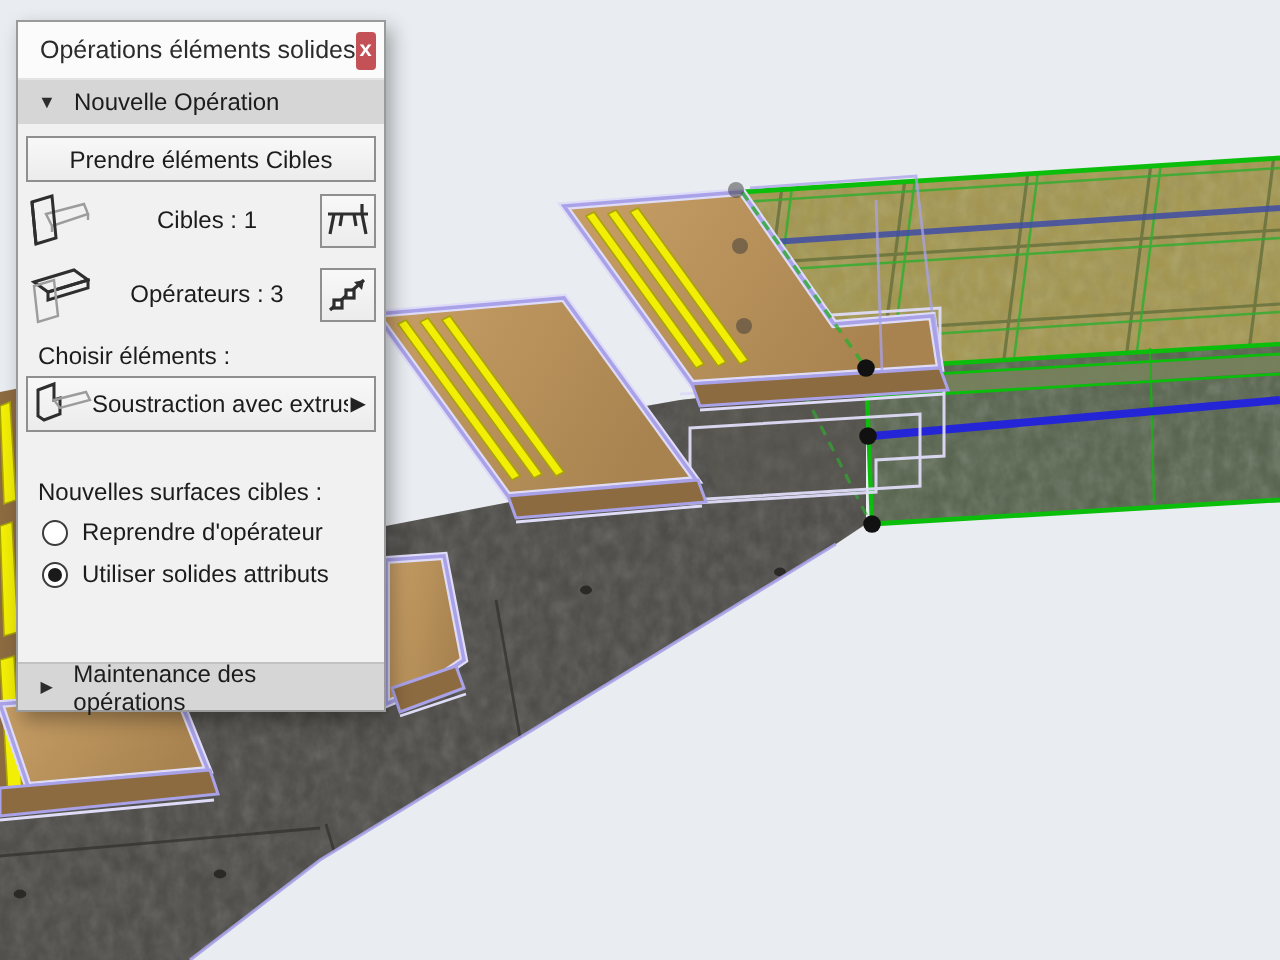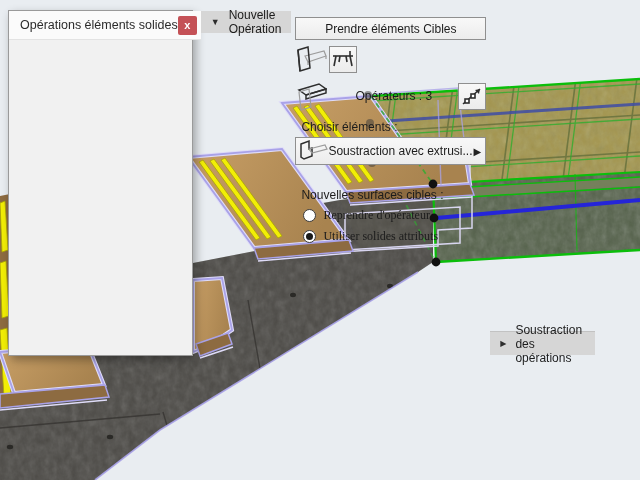--- a/index.html
+++ b/index.html
@@ -10,21 +10,21 @@
     -webkit-font-smoothing:antialiased;
   }
   #scene{position:absolute;left:0;top:0;width:640px;height:480px;}
 
   
   .palette{
     position:absolute;left:8px;top:10px;width:185px;height:346px;
     background:var(--c-panel_bg,#f1f1f1);
     border:1px solid var(--c-panel_border,#9a9a9a);
     box-shadow:3px 4px 9px rgba(0,0,0,.32);
-    box-sizing:border-box;display:flex;flex-direction:row;
+    box-sizing:border-box;display:flex;flex-direction:column;
     font-size:12px;color:var(--c-text,#1c1c1c);z-index:5;
   }
   .titlebar{
     height:28px;flex:0 0 28px;background:var(--c-titlebar_bg,#fbfbfb);
     display:flex;align-items:center;padding:0 4px 0 11px;
     border-bottom:1px solid #e3e3e3;
   }
   .titlebar .ttl{flex:1;font-size:12.5px;color:#2b2b2b;white-space:nowrap;}
   .closebtn{
     width:19px;height:19px;background:var(--c-close_bg,#c45156);
@@ -58,21 +58,21 @@
   }
   .lbl{margin:6px 1px 0 7px;}
   .dropdown{
     height:28px;flex:0 0 28px;margin:3px 1px 0 1px;
     background:linear-gradient(#f8f8f8,#ececec);
     border:1px solid var(--c-button_border,#8f8f8f);
     display:flex;align-items:center;box-sizing:border-box;padding:0 3px 0 2px;cursor:default;
   }
   .dropdown .dtext{flex:1;white-space:nowrap;overflow:hidden;}
   .dropdown .darr{font-size:10px;color:#222;padding:0 1px;}
-  .radioline{display:flex;align-items:center;gap:7px;margin:5px 1px 0 9px;height:16px;cursor:default;font-family:Liberation Serif, serif;}
+  .radioline{display:flex;align-items:center;gap:7px;margin:5px 1px 0 9px;height:16px;cursor:default;}
   .radio{
     width:13px;height:13px;border:1px solid #3c3c3c;border-radius:50%;
     background:#fff;position:relative;flex:0 0 13px;box-sizing:border-box;
   }
   .radio.checked::after{
     content:"";position:absolute;left:2px;top:2px;right:2px;bottom:2px;
     background:#1a1a1a;border-radius:50%;
   }
   .exec{margin-top:9px;}
   .mini-ico{display:block;}
@@ -265,20 +265,21 @@
     <div class="iconrow">
       <span class="bigicon">
         <svg class="mini-ico" width="32" height="32" viewBox="0 0 32 32" fill="none">
           <polygon points="10,13 29,8 31,13 13,19" stroke="#9c9c9c" stroke-width="1.2"></polygon>
           <line x1="31" y1="13" x2="31" y2="16" stroke="#9c9c9c" stroke-width="1.2"></line>
           <line x1="13" y1="19" x2="13" y2="22" stroke="#9c9c9c" stroke-width="1.2"></line>
           <polygon points="3,7 13,4 15,25 5,28" stroke="#2e2e2e" stroke-width="1.5"></polygon>
           <line x1="3" y1="7" x2="5" y2="28" stroke="#2e2e2e" stroke-width="1.5"></line>
         </svg>
       </span>
+      <span class="cnt">Cibles : 1</span>
       <span class="iconbtn">
         <svg width="24" height="22" viewBox="0 0 24 22" fill="none" stroke="#2e2e2e" stroke-width="1.6">
           <line x1="2" y1="8" x2="22" y2="8"></line>
           <line x1="5" y1="8" x2="3" y2="18"></line>
             <line x1="9" y1="8" x2="8" y2="14"></line>
           <line x1="19" y1="8" x2="21" y2="18"></line>
             <line x1="15" y1="8" x2="16" y2="14"></line>
           <line x1="19" y1="8" x2="19" y2="3"></line>
         </svg>
       </span>
@@ -323,15 +324,15 @@
     </div>
     <div class="radioline">
       <span class="radio checked"></span>
       <span>Utiliser solides attributs</span>
     </div>
 
   </div>
 
   <div class="sechdr bottom">
     <span class="tri" style="font-size:8px">▶</span>
-    <span>Soustraction des opérations</span>
+    <span>Maintenance des opérations</span>
   </div>
 </div>
 
 </body></html>

